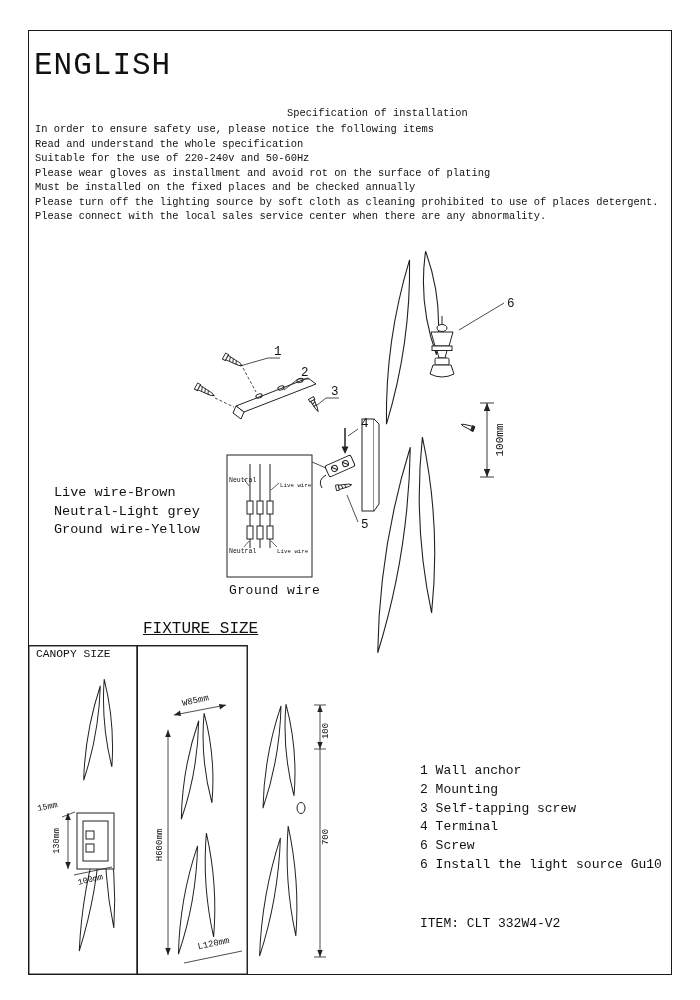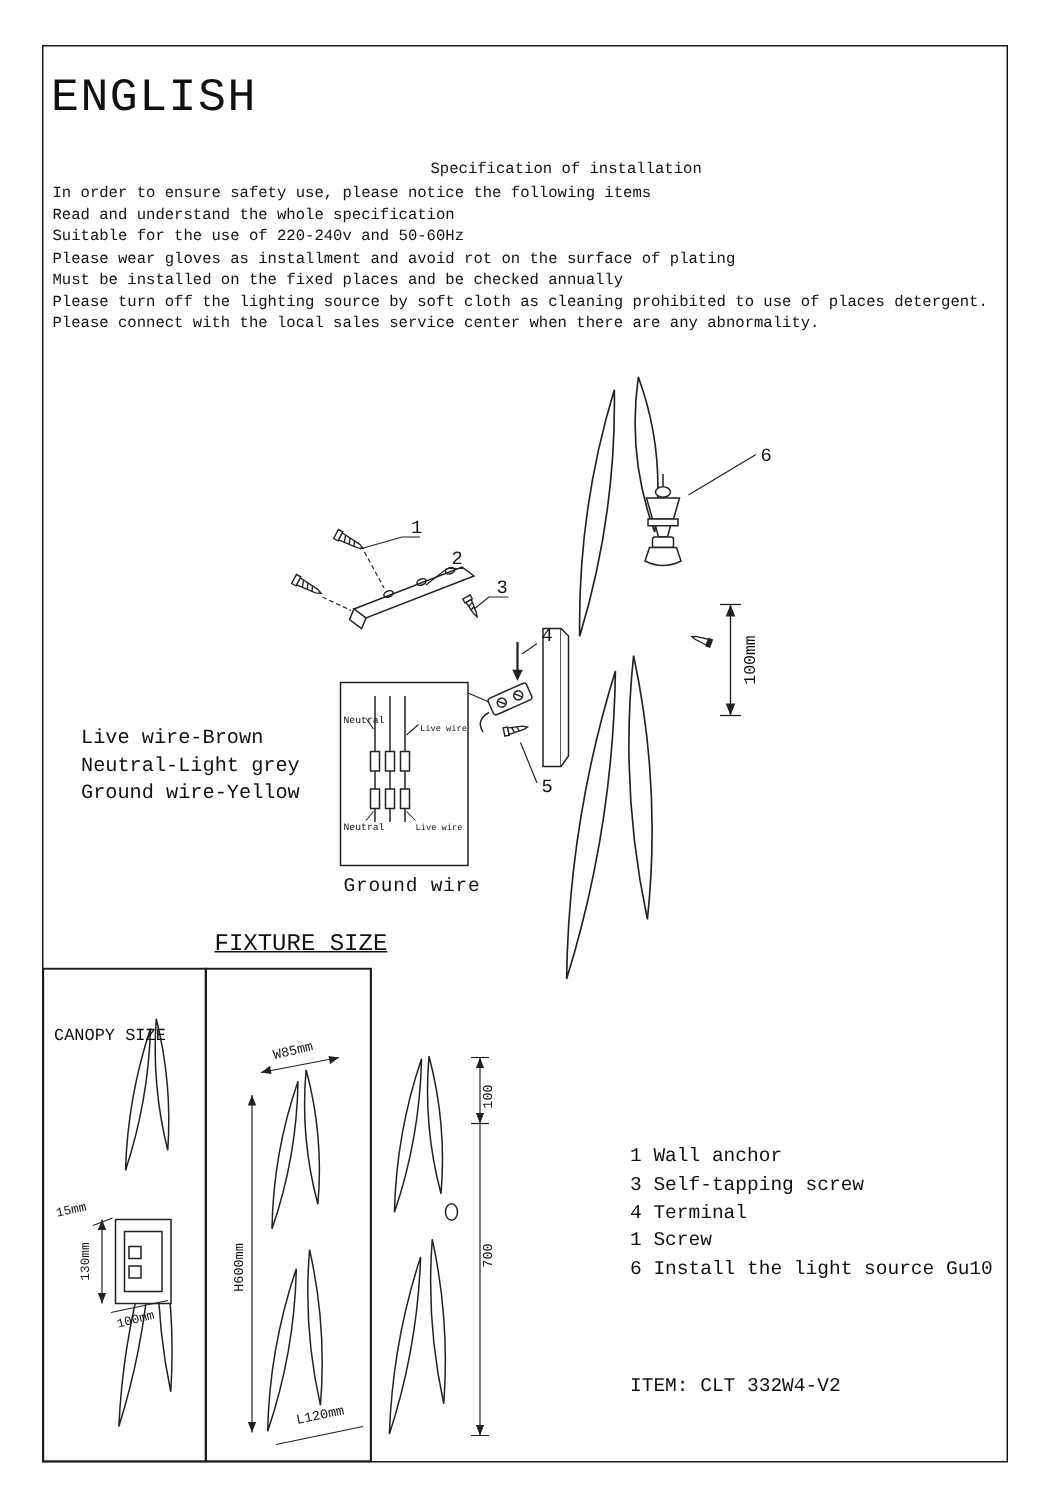--- a/index.html
+++ b/index.html
@@ -10,21 +10,21 @@
   .abs{position:absolute;}
   .page-border{
     left:28px;top:30px;width:644px;height:945px;
     border:1.5px solid #1a1a1a;box-sizing:border-box;
   }
   .title{left:34px;top:50px;font-size:31px;letter-spacing:1px;line-height:1;}
   .spec-title{left:287px;top:107px;font-size:10.4px;white-space:nowrap;}
   .instructions{left:35px;top:122px;font-size:10.4px;line-height:14.55px;white-space:nowrap;}
   .wire-legend{left:54px;top:484px;font-size:13.5px;line-height:18.5px;white-space:nowrap;font-family:Liberation Mono, monospace;}
   .ground-caption{left:229px;top:583px;font-size:13px;letter-spacing:.5px;white-space:nowrap;}
-  .canopy-title{left:36px;top:648px;font-size:11.3px;white-space:nowrap;margin-top:37px;}
+  .canopy-title{left:36px;top:648px;font-size:11.3px;white-space:nowrap;}
   .fixture-title{left:143px;top:620px;font-size:16px;white-space:nowrap;text-decoration:underline;}
   .parts-list{left:420px;top:762px;font-size:13px;line-height:18.8px;white-space:nowrap;}
   .item-code{left:420px;top:916px;font-size:13px;white-space:nowrap;}
   svg text{font-family:"Liberation Mono",monospace;}
 </style>
 </head>
 <body>
 
 <div class="abs page-border"></div>
 
@@ -260,19 +260,20 @@
     <text x="300" y="86" font-size="9" text-anchor="middle" transform="rotate(-90 300 86)">100</text>
     <text x="300" y="192" font-size="9" text-anchor="middle" transform="rotate(-90 300 192)">700</text>
   </g>
 </svg>
 
 <div class="abs canopy-title">CANOPY SIZE</div>
 <div class="abs fixture-title">FIXTURE SIZE</div>
 
 <div class="abs parts-list">
   <div>1 Wall anchor</div>
+  <div>2 Mounting</div>
   <div>3 Self-tapping screw</div>
   <div>4 Terminal</div>
-  <div>1 Screw</div>
+  <div>6 Screw</div>
   <div>6 Install the light source Gu10</div>
 </div>
 
 <div class="abs item-code">ITEM: CLT 332W4-V2</div>
 
 </body></html>

